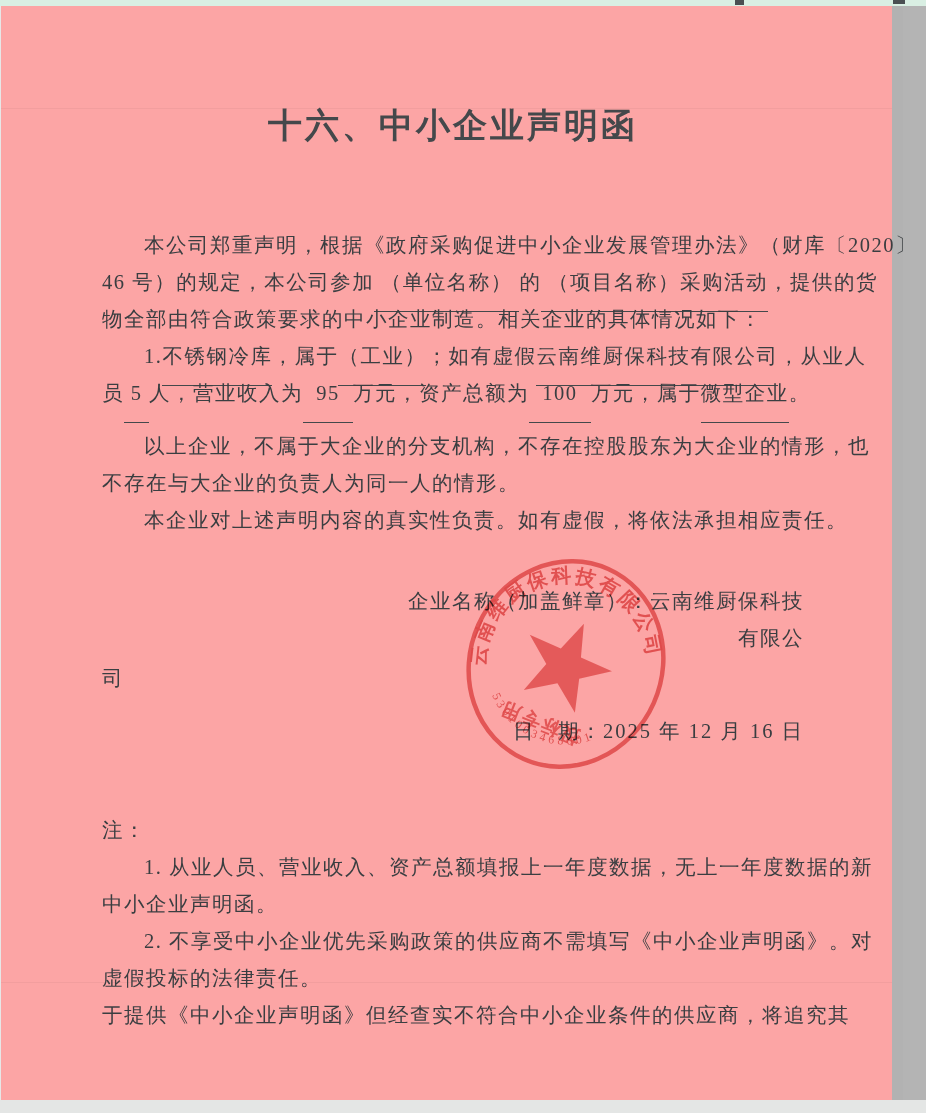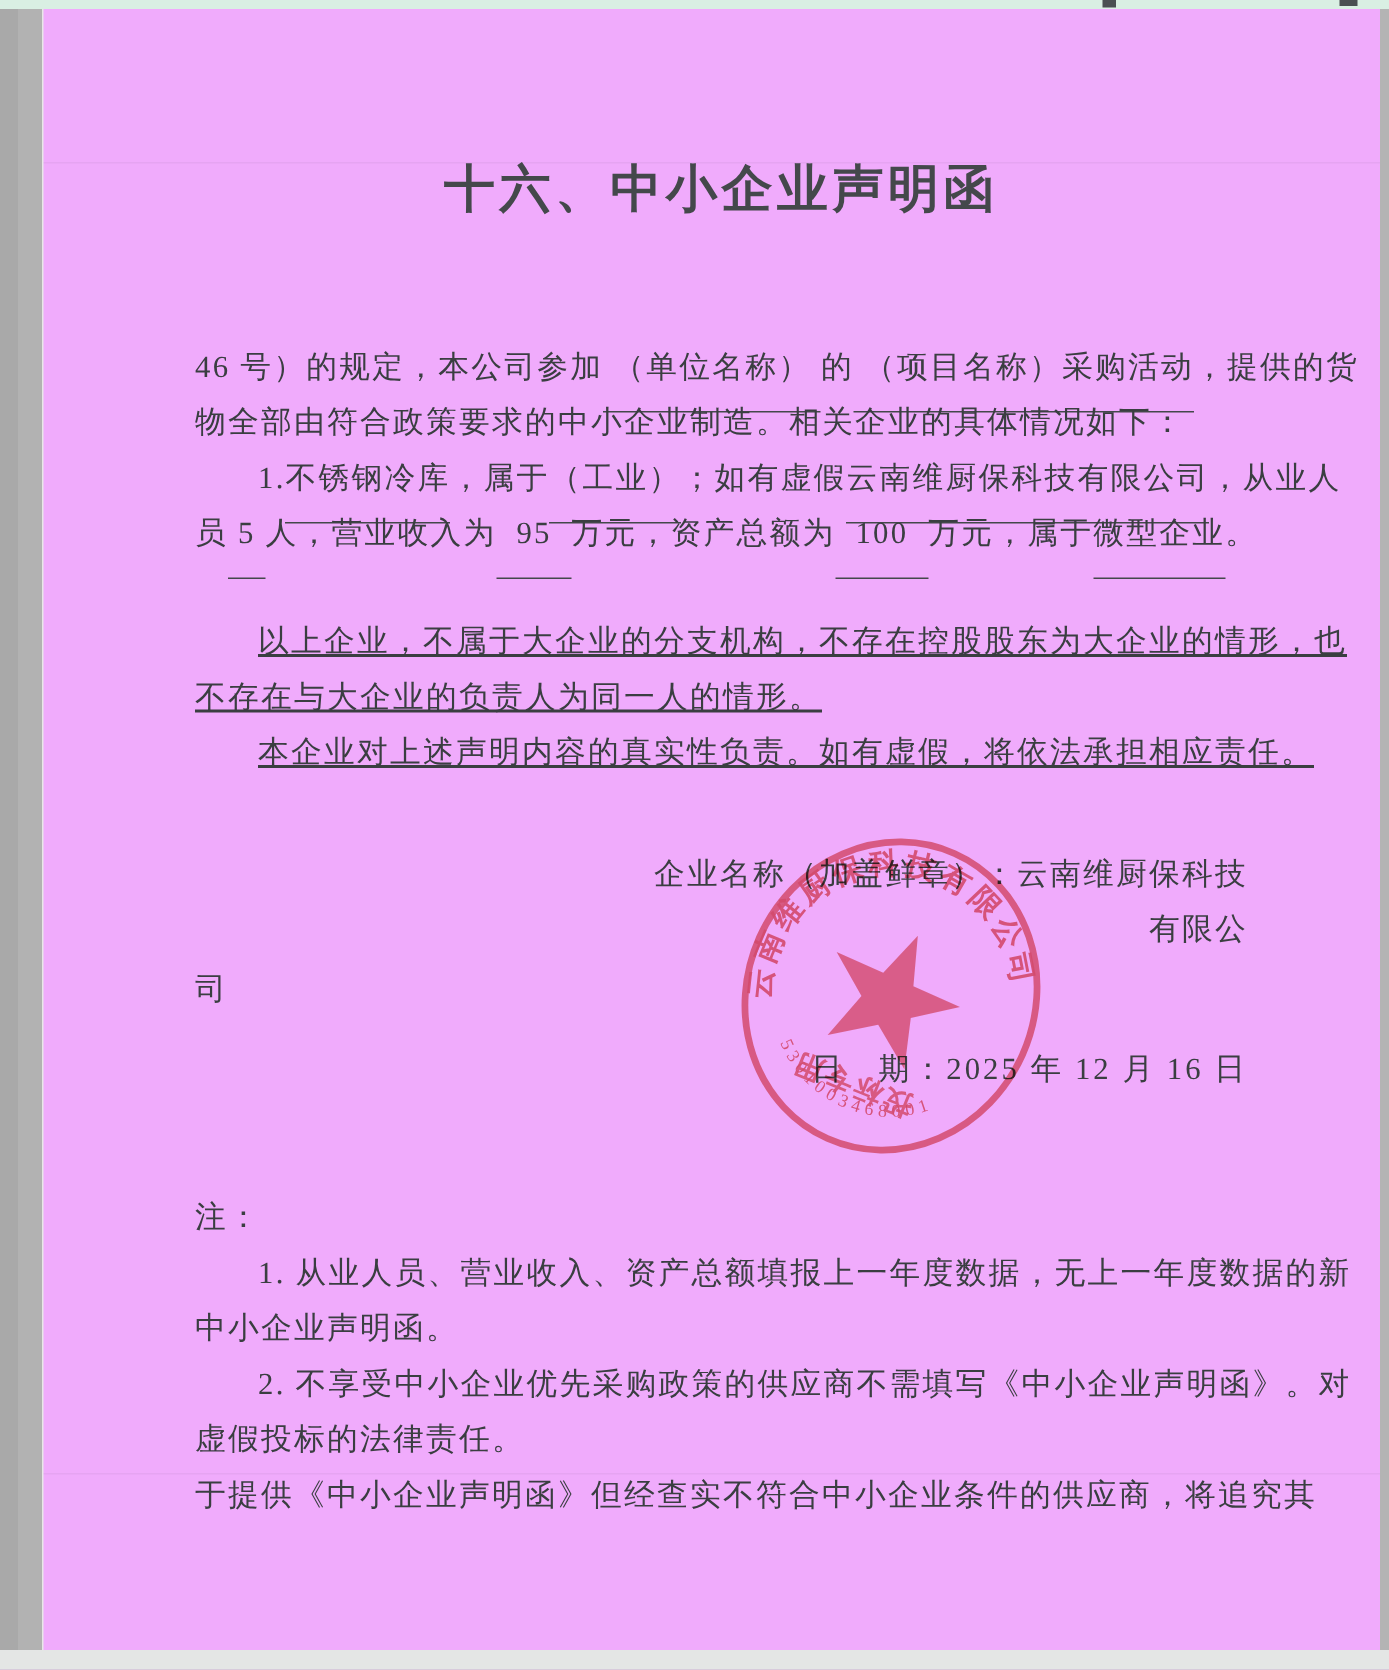--- a/index.html
+++ b/index.html
@@ -12,38 +12,38 @@
   }
   .top-strip{
     position:absolute; left:0; top:0; width:926px; height:6px;
     background:#d9efe3;
   }
   .speck{ position:absolute; background:#4a4f52; }
   .left-band{ position:absolute; left:0; top:6px; width:12px; height:1094px; background:#a9a9a9;}
   .right-band{ position:absolute; right:0; top:6px; width:23px; height:1094px; background:#b4b4b4;}
   .bottom-band{ position:absolute; left:0; top:1100px; width:926px; height:13px; background:#e4e6e5;}
   .paper{
-    position:absolute; left:28px; top:6px; width:892px; height:1094px;
-    background:#f0abfc;
+    position:absolute; left:0; top:6px; width:892px; height:1094px;
+    background:#fca5a5;
     border-left:1px solid #e7e7e7;
   }
   .scanline{ position:absolute; left:0; width:100%; height:1px; background:#000; opacity:.04;}
   .content{ position:relative; width:100%; height:100%; padding:0 88px 0 101px; color:#3a3e41;}
   .doc-title{
     margin-top:97px; text-align:center;
     font-size:34px; font-weight:bold; letter-spacing:3px; color:#44484b;
   }
   .tline{
     font-size:20.5px; line-height:37px; height:37px;
     letter-spacing:1.5px; white-space:nowrap; color:#3a3e41;
   }
   .tline.ind{ padding-left:42px; }
   .ul{ border-bottom:1.5px solid #44484b; padding-bottom:18px; }
   .sec-declaration{ margin-top:78px; }
-  .sec-affirmation{ margin-top:35px;text-decoration:underline; }
+  .sec-affirmation{ margin-top:16px; }
   .sig-block{ margin-top:44px; position:relative; }
   .sig-name{ padding-left:292px; font-size:20.5px; line-height:37px; letter-spacing:1.5px;text-align:right;}
   .sig-wrap{ font-size:20.5px; line-height:43px; letter-spacing:1.5px;}
   .sig-date{ margin-top:13px; padding-left:295px; font-size:20.5px; line-height:37px; letter-spacing:2px;text-align:right;}
   .notes{ margin-top:62px; }
   .notes-label{ font-size:20.5px; line-height:37px; letter-spacing:1.5px;}
   .stamp{
     position:absolute; left:443px; top:538px; width:244px; height:244px;
     mix-blend-mode:multiply; opacity:.88; pointer-events:none;
   }
@@ -59,20 +59,21 @@
 <div class="bottom-band"></div>
 
 <div class="paper">
   <div class="scanline" style="top:102px"></div>
   <div class="scanline" style="top:976px"></div>
 
   <div class="content">
     <h1 class="doc-title">十六、中小企业声明函</h1>
 
     <section class="sec-declaration">
+        <div class="tline ind"><span>本公司郑重声明，根据《政府采购促进中小企业发展管理办法》（财库〔2020〕</span></div>
         <div class="tline"><span>46 号）的规定，本公司参加</span><span class="ul">&nbsp;（单位名称）&nbsp;</span><span>的</span><span class="ul">&nbsp;（项目名称）采购活动</span><span>，提供的货</span></div>
         <div class="tline"><span>物全部由符合政策要求的中小企业制造。相关企业的具体情况如下：</span></div>
         <div class="tline ind"><span>1.</span><span class="ul">不锈钢冷库</span><span>，属于</span><span class="ul">（工业）</span><span>；如有虚假</span><span class="ul">云南维厨保科技有限公司</span><span>，从业人</span></div>
         <div class="tline"><span>员</span><span class="ul">&nbsp;5&nbsp;</span><span>人，营业收入为</span><span class="ul">&nbsp;&nbsp;95&nbsp;&nbsp;</span><span>万元，资产总额为</span><span class="ul">&nbsp;&nbsp;100&nbsp;&nbsp;</span><span>万元，属于</span><span class="ul">微型企业</span><span>。</span></div>
       </section>
 
     <section class="sec-affirmation">
         <div class="tline ind"><span>以上企业，不属于大企业的分支机构，不存在控股股东为大企业的情形，也</span></div>
         <div class="tline"><span>不存在与大企业的负责人为同一人的情形。</span></div>
         <div class="tline ind"><span>本企业对上述声明内容的真实性负责。如有虚假，将依法承担相应责任。</span></div>

